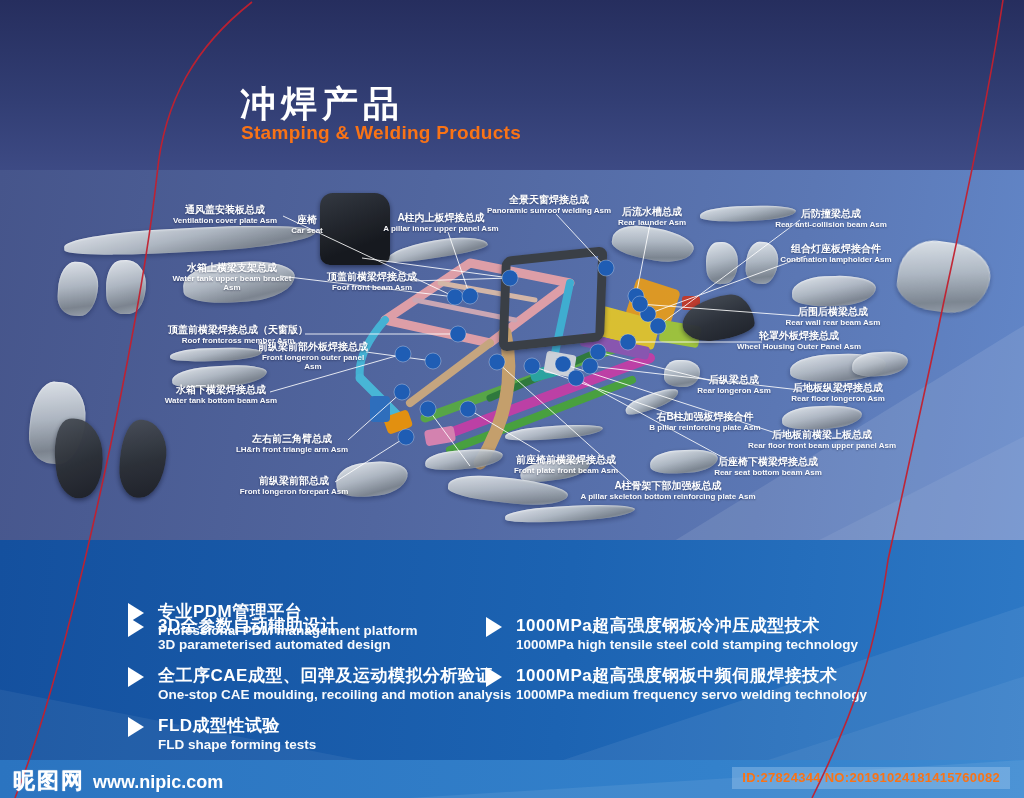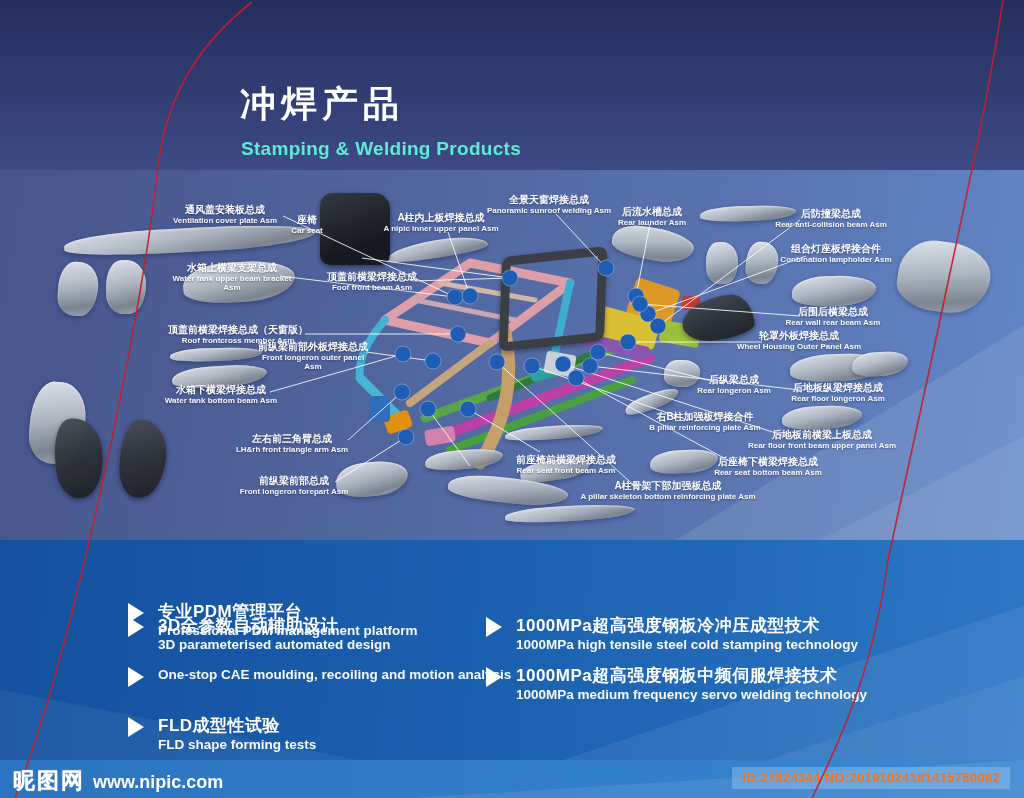--- a/index.html
+++ b/index.html
@@ -26,21 +26,21 @@
     border-radius:40% 60% 55% 45%/55% 45% 60% 40%;
     box-shadow:0 2px 5px rgba(5,10,30,.5);opacity:.97;}
   
   .feature{position:absolute;color:#fff;z-index:7;}
   .feature .tri{position:absolute;left:-30px;top:1px;width:0;height:0;
     border-left:16px solid #fff;border-top:10px solid transparent;border-bottom:10px solid transparent;}
   .feature .cn{font-size:17px;font-weight:bold;line-height:1.2;letter-spacing:.5px;}
   .feature .en{font-size:13.5px;font-weight:600;line-height:1.35;opacity:.97;}
   
   #title{position:absolute;left:240px;top:80px;color:#fff;font-size:36px;font-weight:bold;letter-spacing:5px;z-index:7;}
-  #subtitle{position:absolute;left:241px;top:122px;color:#5eead4;font-size:19px;font-weight:600;letter-spacing:.3px;z-index:7;margin-top:16px;}
+  #subtitle{position:absolute;left:241px;top:122px;color:#f97316;font-size:19px;font-weight:600;letter-spacing:.3px;z-index:7;}
   
   #watermark{position:absolute;left:13px;top:766px;color:#fff;z-index:21;display:flex;align-items:baseline;gap:8px;}
   #watermark .logo{font-size:22px;font-weight:bold;letter-spacing:2px;text-shadow:0 0 1px #fff;}
   #watermark .url{font-size:18px;font-weight:bold;}
   #idbadge{position:absolute;right:14px;top:767px;background:rgba(160,200,238,.42);color:#f97316;
     font-size:13px;font-weight:600;padding:3px 10px 4px;z-index:19;letter-spacing:.3px;}
   svg{display:block;}
   .overlay{position:absolute;left:0;top:0;pointer-events:none;}
 </style>
 </head>
@@ -182,21 +182,21 @@
   <div class="part-label" style="left:225px;top:204px;">
     <div class="cn">通风盖安装板总成</div>
     <div class="en">Ventilation cover plate Asm</div>
   </div>
   <div class="part-label" style="left:307px;top:214px;">
     <div class="cn">座椅</div>
     <div class="en">Car seat</div>
   </div>
   <div class="part-label" style="left:441px;top:212px;">
     <div class="cn">A柱内上板焊接总成</div>
-    <div class="en">A nipic inner upper panel Asm</div>
+    <div class="en">A pillar inner upper panel Asm</div>
   </div>
   <div class="part-label" style="left:549px;top:194px;">
     <div class="cn">全景天窗焊接总成</div>
     <div class="en">Panoramic sunroof welding Asm</div>
   </div>
   <div class="part-label" style="left:652px;top:206px;">
     <div class="cn">后流水槽总成</div>
     <div class="en">Rear launder Asm</div>
   </div>
   <div class="part-label" style="left:831px;top:208px;">
@@ -238,21 +238,21 @@
   <div class="part-label" style="left:292px;top:433px;">
     <div class="cn">左右前三角臂总成</div>
     <div class="en">LH&amp;rh front triangle arm Asm</div>
   </div>
   <div class="part-label" style="left:294px;top:475px;">
     <div class="cn">前纵梁前部总成</div>
     <div class="en">Front longeron forepart Asm</div>
   </div>
   <div class="part-label" style="left:566px;top:441px;margin-top:13px;">
     <div class="cn">前座椅前横梁焊接总成</div>
-    <div class="en">Rear seat front beam Asm</div>
+    <div class="en">Front plate front beam Asm</div>
   </div>
   <div class="part-label" style="left:668px;top:480px;">
     <div class="cn">A柱骨架下部加强板总成</div>
     <div class="en">A pillar skeleton bottom reinforcing plate Asm</div>
   </div>
   <div class="part-label" style="left:768px;top:456px;">
     <div class="cn">后座椅下横梁焊接总成</div>
     <div class="en">Rear seat bottom beam Asm</div>
   </div>
   <div class="part-label" style="left:705px;top:411px;">
@@ -277,20 +277,21 @@
     <div class="cn">专业PDM管理平台</div>
     <div class="en">Professional PDM management platform</div>
   </div>
   <div class="feature" style="left:158px;top:616px;">
     <span class="tri"></span>
     <div class="cn">3D全参数自动辅助设计</div>
     <div class="en">3D parameterised automated design</div>
   </div>
   <div class="feature" style="left:158px;top:666px;">
     <span class="tri"></span>
+    <div class="cn">全工序CAE成型、回弹及运动模拟分析验证</div>
     <div class="en">One-stop CAE moulding, recoiling and motion analysis</div>
   </div>
   <div class="feature" style="left:158px;top:716px;">
     <span class="tri"></span>
     <div class="cn">FLD成型性试验</div>
     <div class="en">FLD shape forming tests</div>
   </div>
 
   <div class="feature" style="left:516px;top:616px;">
     <span class="tri"></span>

